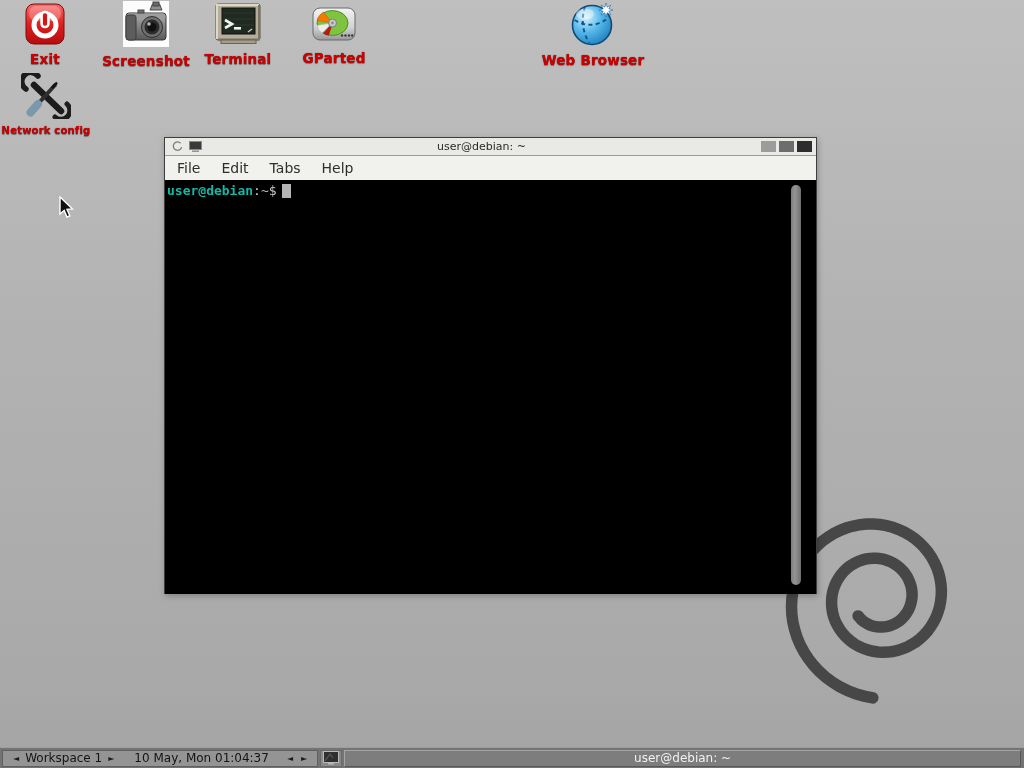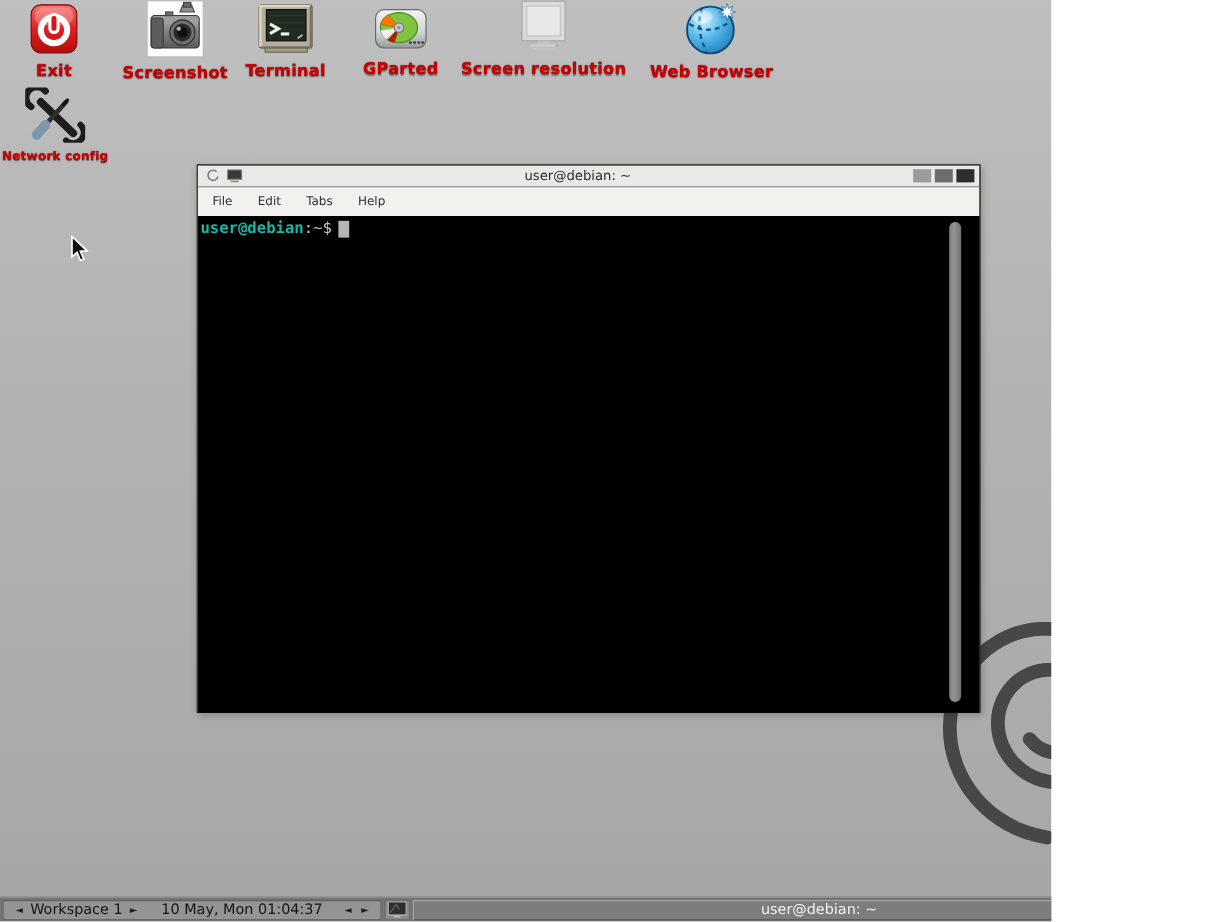--- a/index.html
+++ b/index.html
@@ -1,17 +1,17 @@
 <!DOCTYPE html>
 <html><head>
 <meta charset="utf-8">
 <style>
   html,body{margin:0;padding:0;}
   #screen{
-    position:relative;width:876px;height:768px;overflow:hidden;
+    position:relative;width:1024px;height:768px;overflow:hidden;
     background:linear-gradient(180deg,#bfbfbf 0%,#b3b3b3 40%,#a9a9a9 88%,#a4a4a4 100%);
     font-family:"DejaVu Sans","Liberation Sans",sans-serif;
   }
   
   .desk-icon{position:absolute;width:140px;text-align:center;cursor:default;}
   .desk-icon .glyph{display:inline-block;}
   .desk-icon .lbl{
     display:block;margin-top:2px;font-weight:bold;font-size:13.5px;color:#cc0000;
     text-shadow:0 1px 1px rgba(0,0,0,0.35),0 0 1px rgba(90,0,0,0.9);
     letter-spacing:0.2px;white-space:nowrap;
@@ -30,21 +30,21 @@
     display:flex;align-items:center;padding:0 4px;
   }
   #titlebar .ticon{display:inline-flex;align-items:center;margin:0 3px;}
   #title-text{flex:1;text-align:center;font-size:11px;color:#2a2a2a;}
   .winbtn{width:15px;height:11px;margin-left:3px;display:inline-block;}
   .winbtn.min{background:#9c9c9c;}
   .winbtn.max{background:#6d6d6d;}
   .winbtn.close{background:#2d2d2d;}
   #menubar{
     height:24px;background:#f1f1ee;display:flex;align-items:center;
-    padding-left:11px;gap:19px;font-size:10px;color:#2e2e2e;
+    padding-left:11px;gap:19px;font-size:14px;color:#2e2e2e;
   }
   .menu-item{padding:2px 1px;}
   #term-content{
     position:relative;height:414px;background:#000;overflow:hidden;
     font-family:"DejaVu Sans Mono","Liberation Mono",monospace;font-size:13px;
   }
   #prompt-line{padding:3px 0 0 2px;line-height:15px;white-space:pre;}
   .p-user{color:#14b8a6;font-weight:bold;}
   .p-dim{color:#c9c9c9;}
   .p-path{color:#b9b9b9;}
@@ -173,33 +173,20 @@
         <circle cx="21.5" cy="19" r="1.4" fill="#8f8f8f"></circle>
         <circle cx="31" cy="31.5" r="1.2" fill="#3c3c3c"></circle>
           <circle cx="34.5" cy="31.5" r="1.2" fill="#3c3c3c"></circle>
         <circle cx="38" cy="31.5" r="1.2" fill="#3c3c3c"></circle>
           <circle cx="41.2" cy="31.5" r="1.2" fill="#3c3c3c"></circle>
       </svg>
     </span>
     <span class="lbl">GParted</span>
   </div>
 
-  <div class="desk-icon" style="left:383px;top:0px;">
-    <span class="glyph">
-      <svg width="46" height="44" viewBox="0 0 46 44">
-        <rect x="5" y="1" width="36" height="33" fill="#dadada" stroke="#a6a6a6"></rect>
-        <rect x="9" y="5" width="28" height="25" fill="#e8e8e8" stroke="#c2c2c2"></rect>
-        <rect x="18" y="34" width="10" height="3" fill="#c2c2c2"></rect>
-        <rect x="12" y="37" width="22" height="2" fill="#cecece"></rect>
-        <rect x="14" y="40" width="18" height="1.6" fill="#c6c6c6"></rect>
-        <circle cx="34" cy="38" r="1" fill="#7bc043"></circle>
-      </svg>
-    </span>
-    <span class="lbl">Screen resolution</span>
-  </div>
 
   <div class="desk-icon" style="left:523px;top:2px;">
     <span class="glyph">
       <svg width="46" height="44" viewBox="0 0 46 44">
         <defs>
             <radialGradient id="gGlobe" cx="0.35" cy="0.3" r="0.85">
           <stop offset="0" stop-color="#d6f1fd"></stop>
               <stop offset="0.45" stop-color="#58b8ea"></stop>
               <stop offset="1" stop-color="#1274b4"></stop>
         </radialGradient>

